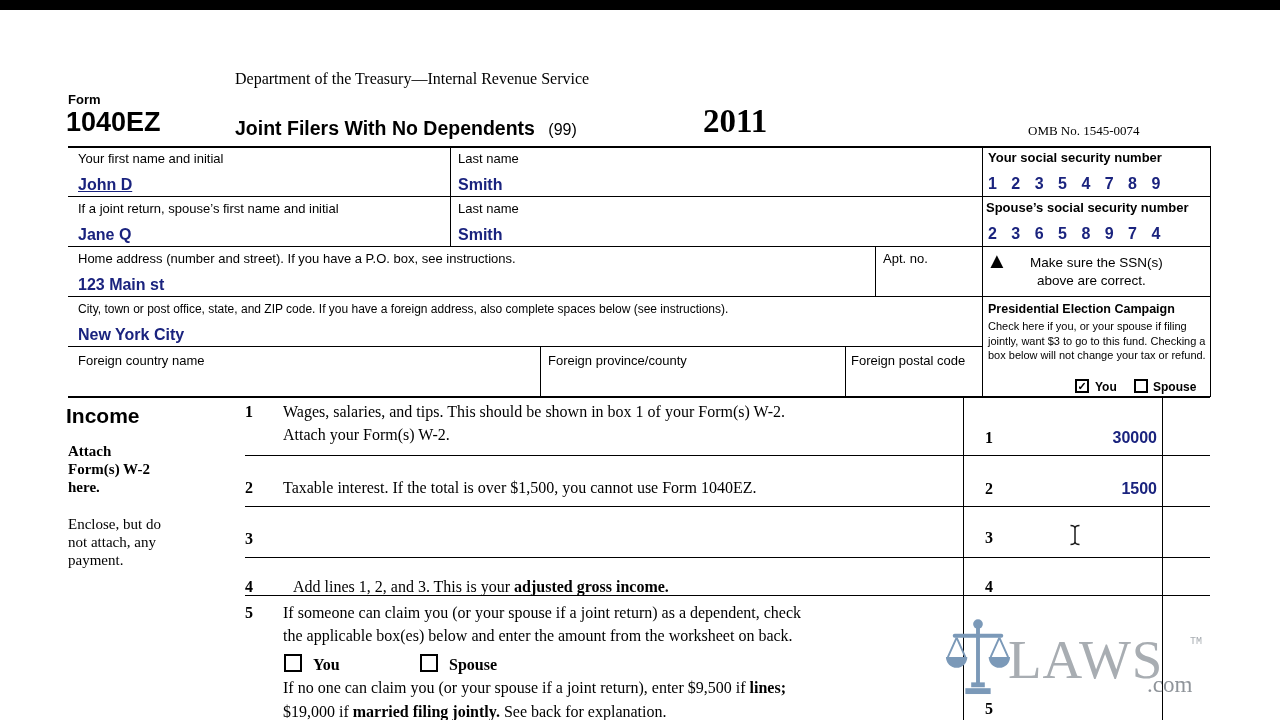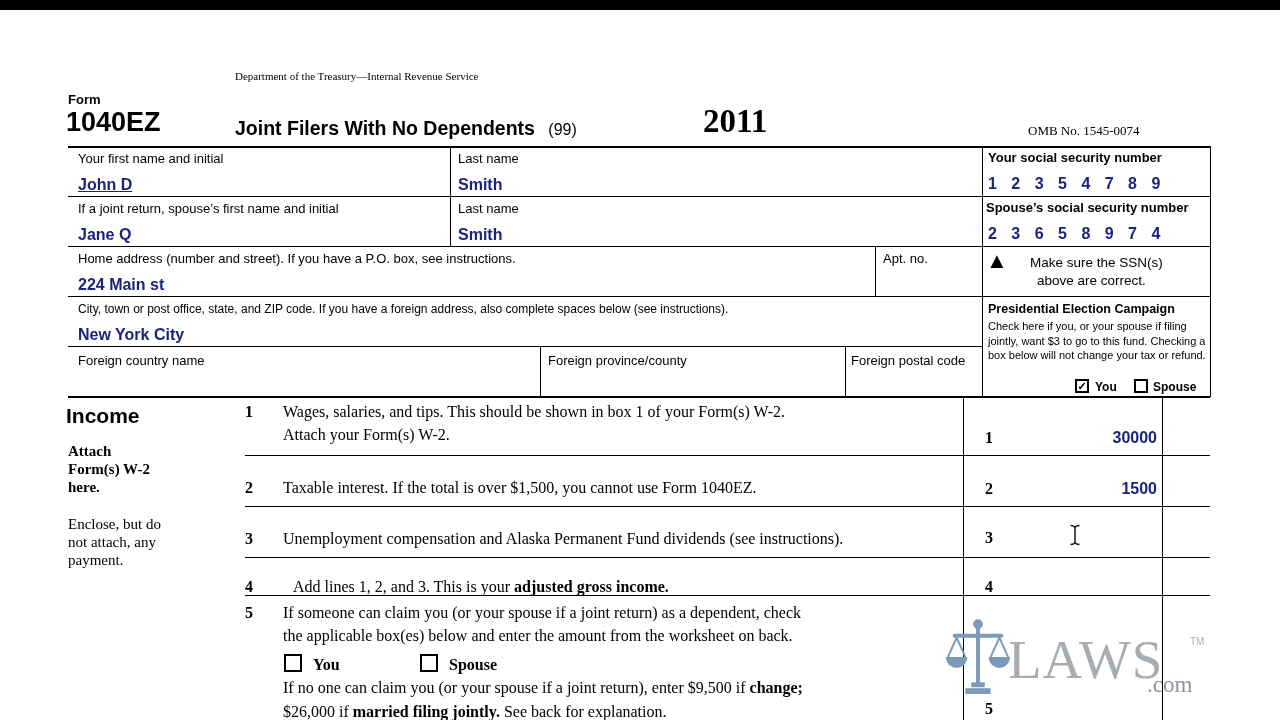--- a/index.html
+++ b/index.html
@@ -29,21 +29,21 @@
 </style>
 </head>
 <body>
 
 <div class="page">
 
   <div class="abs" style="left:0;top:0;width:1280px;height:10px;background:#000;"></div>
 
   <div class="abs sans" style="left:68px;top:92px;font-size:13px;font-weight:bold;">Form</div>
   <div class="abs sans" style="left:66px;top:107px;font-size:27px;font-weight:bold;">1040EZ</div>
-  <div class="abs serif" style="left:235px;top:70px;font-size:11px;">Department of the Treasury—Internal Revenue Service</div>
+  <div class="abs serif" style="left:235px;top:70px;font-size:16px;">Department of the Treasury—Internal Revenue Service</div>
   <div class="abs sans" style="left:235px;top:117px;font-size:19.5px;font-weight:bold;white-space:nowrap;">
     <span>Joint Filers With No Dependents</span>
     <span style="font-size:16px;font-weight:normal;margin-left:8px;">(99)</span>
   </div>
   <div class="abs serif" style="left:703px;top:103px;font-size:33px;font-weight:bold;">2011</div>
   <div class="abs serif" style="left:1028px;top:123px;font-size:13px;">OMB No. 1545-0074</div>
 
   <div class="hl2" style="left:68px;top:146px;width:1142px;"></div>
   <div class="hl" style="left:68px;top:196px;width:1142px;"></div>
   <div class="hl" style="left:68px;top:246px;width:1142px;"></div>
@@ -67,21 +67,21 @@
 
   <div class="abs lbl" style="left:78px;top:201px;">If a joint return, spouse’s first name and initial</div>
   <div class="abs lbl" style="left:458px;top:201px;">Last name</div>
   <div class="abs lblb" style="left:986px;top:200px;">Spouse’s social security number</div>
   <div class="abs val" style="left:78px;top:226px;">Jane Q</div>
   <div class="abs val" style="left:458px;top:226px;">Smith</div>
   <div class="abs ssn" style="left:988px;top:225px;">2 3 6 5 8 9 7 4</div>
 
   <div class="abs lbl" style="left:78px;top:251px;">Home address (number and street). If you have a P.O. box, see instructions.</div>
   <div class="abs lbl" style="left:883px;top:251px;">Apt. no.</div>
-  <div class="abs val" style="left:78px;top:276px;">224 Main st</div>
+  <div class="abs val" style="left:78px;top:276px;">123 Main st</div>
   <div class="abs" style="left:986px;top:250px;font-size:22px;line-height:22px;">▲</div>
   <div class="abs" style="left:1030px;top:255px;font:13.5px 'Liberation Sans',sans-serif;">Make sure the SSN(s)</div>
   <div class="abs" style="left:1037px;top:273px;font:13.5px 'Liberation Sans',sans-serif;">above are correct.</div>
 
   <div class="abs lbl-sm" style="left:78px;top:302px;">City, town or post office, state, and ZIP code. If you have a foreign address, also complete spaces below (see instructions).</div>
   <div class="abs val" style="left:78px;top:326px;">New York City</div>
 
   <div class="abs lbl" style="left:78px;top:353px;">Foreign country name</div>
   <div class="abs lbl" style="left:548px;top:353px;">Foreign province/county</div>
   <div class="abs lbl" style="left:851px;top:353px;">Foreign postal code</div>
@@ -113,21 +113,20 @@
   <div class="abs body" style="left:283px;top:426px;">Attach your Form(s) W-2.</div>
   <div class="abs num" style="left:985px;top:429px;">1</div>
   <div class="abs amt" style="left:1042px;top:429px;">30000</div>
 
   <div class="abs num" style="left:245px;top:479px;">2</div>
   <div class="abs body" style="left:283px;top:479px;">Taxable interest. If the total is over $1,500, you cannot use Form 1040EZ.</div>
   <div class="abs num" style="left:985px;top:480px;">2</div>
   <div class="abs amt" style="left:1042px;top:480px;">1500</div>
 
   <div class="abs num" style="left:245px;top:530px;">3</div>
-  <div class="abs body" style="left:283px;top:530px;">Unemployment compensation and Alaska Permanent Fund dividends (see instructions).</div>
   <div class="abs num" style="left:985px;top:529px;">3</div>
   <div class="abs amt" style="left:1042px;top:529px;"></div>
 
   <div class="abs" style="left:1068px;top:524px;">
     <svg width="14" height="22" viewBox="0 0 14 22">
       <path d="M2.5 1.5 Q7 1.5 7 4.5 L7 17.5 Q7 20.5 2.5 20.5 M11.5 1.5 Q7 1.5 7 4.5 M11.5 20.5 Q7 20.5 7 17.5" stroke="#1a1a1a" fill="none" stroke-width="1.5"></path>
     </svg>
   </div>
 
   <div class="abs num" style="left:245px;top:578px;">4</div>
@@ -138,39 +137,39 @@
   <div class="abs amt" style="left:1042px;top:578px;"></div>
 
   <div class="abs num" style="left:245px;top:604px;">5</div>
   <div class="abs body" style="left:283px;top:627px;">the applicable box(es) below and enter the amount from the worksheet on back.</div>
   <div class="abs body" style="left:283px;top:604px;">If someone can claim you (or your spouse if a joint return) as a dependent, check</div>
   <div class="cb" style="left:284px;top:654px;width:18px;height:18px;"></div>
   <div class="abs serif" style="left:313px;top:656px;font-size:16px;font-weight:bold;">You</div>
   <div class="cb" style="left:420px;top:654px;width:18px;height:18px;"></div>
   <div class="abs serif" style="left:449px;top:656px;font-size:16px;font-weight:bold;">Spouse</div>
   <div class="abs body" style="left:283px;top:679px;">
-    <span>If no one can claim you (or your spouse if a joint return), enter $9,500 if </span><b>change;</b>
+    <span>If no one can claim you (or your spouse if a joint return), enter $9,500 if </span><b>lines;</b>
   </div>
   <div class="abs body" style="left:283px;top:703px;">
-    <span>$26,000 if </span><b>married filing jointly.</b><span> See back for explanation.</span>
+    <span>$19,000 if </span><b>married filing jointly.</b><span> See back for explanation.</span>
   </div>
   <div class="abs num" style="left:985px;top:700px;">5</div>
 
   <div class="abs" style="left:944px;top:617px;">
     <svg width="68" height="88" viewBox="0 0 70 90">
       <g fill="#7b99b8" stroke="#7b99b8">
         <circle cx="35" cy="7" r="5" stroke="none"></circle>
         <rect x="33" y="9" width="4" height="60" stroke="none"></rect>
         <rect x="9" y="17" width="52" height="4" rx="2" stroke="none"></rect>
         <path d="M13 21 L4 41 M13 21 L22 41" fill="none" stroke-width="2"></path>
         <path d="M2 41 A11 11 0 0 0 24 41 Z" stroke="none"></path>
         <path d="M57 21 L48 41 M57 21 L66 41" fill="none" stroke-width="2"></path>
         <path d="M46 41 A11 11 0 0 0 68 41 Z" stroke="none"></path>
         <rect x="28" y="67" width="14" height="5" stroke="none"></rect>
         <rect x="22" y="73" width="26" height="6" stroke="none"></rect>
       </g>
     </svg>
   </div>
   <div class="abs watermark-brand" style="left:1008px;top:628px;">LAWS</div>
-  <div class="abs watermark-tm" style="left:1190px;top:636px;">TM</div>
+  <div class="abs watermark-tm" style="left:1190px;top:636px;font-family:Liberation Mono, monospace;">TM</div>
   <div class="abs watermark-com" style="left:1147px;top:672px;">.com</div>
 
 </div>
 
 </body></html>

